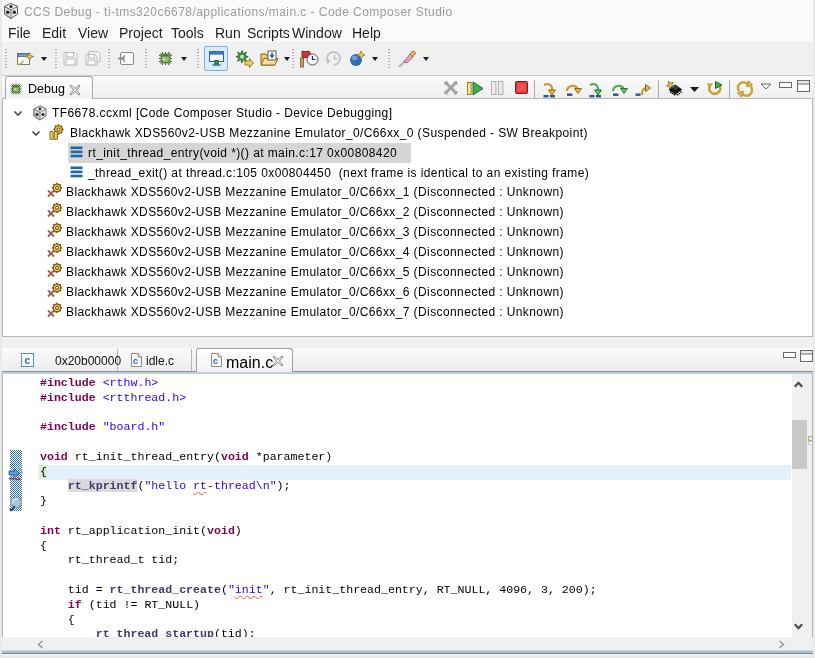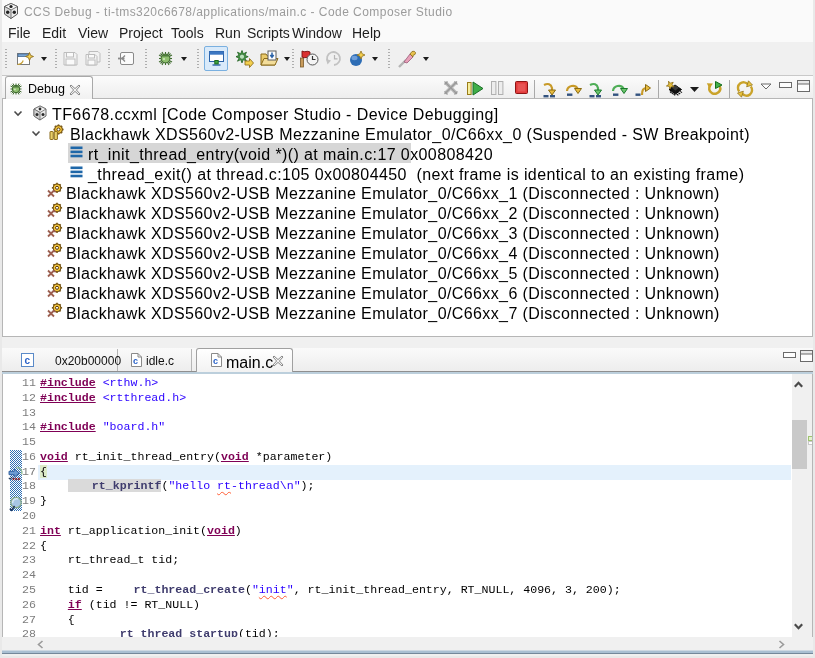--- a/index.html
+++ b/index.html
@@ -11,32 +11,32 @@
 .menu { position:absolute; top:25px; font-size:14px; color:#1e1e1e; }
 
 #toolbar { position:absolute; left:0; top:42px; width:815px; height:34px; background:#f0f0f0; border-bottom:1px solid #c9c9c9; }
 .grip { position:absolute; top:49px; width:2px; height:21px; background-image:repeating-linear-gradient(#aeaeae 0 1px, transparent 1px 3px); }
 .tbico { position:absolute; top:50px; }
 .dd { position:absolute; top:57px; width:0; height:0; border-left:3.5px solid transparent; border-right:3.5px solid transparent; border-top:4px solid #1c1c1c; }
 
 #dbgstrip { position:absolute; left:2px; top:76px; width:811px; height:23px; background:linear-gradient(#fbfbfb,#eeeeee); border-bottom:1px solid #b6b6b6; }
 #dbgtab { position:absolute; left:5px; top:76px; width:88px; height:23px; background:linear-gradient(#ffffff,#f1f1f1); border:1px solid #a9a9a9; border-bottom:none; border-radius:3px 3px 0 0; }
 #dbgcontent { position:absolute; left:2px; top:99px; width:811px; height:238px; background:#ffffff; border-left:1px solid #b6b6b6; border-right:1px solid #b6b6b6; border-bottom:1px solid #b6b6b6; }
-.trow { position:absolute; font-size:16px; color:#000000; white-space:nowrap; letter-spacing:0.4px;text-align:right; }
+.trow { position:absolute; font-size:12px; color:#000000; white-space:nowrap; letter-spacing:0.4px;text-align:right; }
 
 #edstrip { position:absolute; left:2px; top:348px; width:811px; height:24px; background:linear-gradient(#fafafa,#ededed); border-bottom:1px solid #8f8f8f; }
 #edcontent { position:absolute; left:2px; top:374px; width:811px; height:263px; background:#ffffff; border-left:1px solid #b6b6b6; border-right:1px solid #b6b6b6; overflow:hidden; }
 #gutter { position:absolute; left:0; top:0; width:35px; height:263px; background:#ffffff; }
 #linenos { position:absolute; left:0; top:2px; width:33px; text-align:right; font-family:"Liberation Mono", monospace; font-size:11.6px; line-height:14.78px; color:#7d7d7d; }
 #code { position:absolute; left:37px; top:2px; font-family:"Liberation Mono", monospace; font-size:11.6px; line-height:14.78px; color:#000000; white-space:pre; }
 #hl17 { position:absolute; left:34px; top:91px; width:754px; height:14.8px; background:#e4f1fc; }
-.k { color:#7f0055; font-weight:bold;text-decoration:underline; }
+.k { color:#7f0055; font-weight:bold; }
 .s { color:#2a00ff;text-align:center; }
 .f { color:#000000; font-weight:normal; }
-.c { color:#3f3c6d; font-weight:bold;padding-left:24px; }
+.c { color:#3f3c6d; font-weight:bold; }
 .sq { text-decoration:underline; text-decoration-style:wavy; text-decoration-color:#ff5c33; text-decoration-thickness:1px; text-underline-offset:2px; }
 .occ { background:#dadada; }
 .brace { background:#dcebc8; }
 #vsb { position:absolute; left:789px; top:0; width:15px; height:263px; background:#f0f0f0; }
 #vthumb { position:absolute; left:789px; top:46px; width:15px; height:49px; background:#c9c9c9; }
 #ovr { position:absolute; left:804px; top:0; width:7px; height:263px; background:#f0f0f0; }
 #hsb { position:absolute; left:2px; top:637px; width:811px; height:14px; background:#f0f0f0; }
 svg { display:block; }
 #ed-scroll-icons svg { z-index:6; }
 </style>
@@ -483,38 +483,20 @@
           <path d="M10.2 11.4 l2.4 1.5 l-2.4 1.5 Z"></path>
         </g>
     </svg>
 
     <svg class="abs" style="left:5px;top:122px" width="16" height="17" viewBox="0 0 16 17">
       <circle cx="8" cy="6.5" r="5.2" fill="#a8c6e4" stroke="#86a886" stroke-width="1.3"></circle>
       <path d="M10 3 A4 4 0 0 0 4.6 7.2" fill="none" stroke="#d8e8f4" stroke-width="1.5"></path>
       <path d="M1.8 12.6 l1.8 1.8 l3 -4.4" fill="none" stroke="#22365a" stroke-width="1.5"></path>
     </svg>
   </div>
-  <div id="linenos">11
-12
-13
-14
-15
-16
-17
-18
-19
-20
-21
-22
-23
-24
-25
-26
-27
-28</div>
   <div id="code"><span class="k">#include</span> <span class="s">&lt;rthw.h&gt;</span>
 <span class="k">#include</span> <span class="s">&lt;rtthread.h&gt;</span>
 
 <span class="k">#include</span> <span class="s">"board.h"</span>
 
 <span class="k">void</span> <span class="f">rt_init_thread_entry</span>(<span class="k">void</span> *parameter)
 <span class="brace">{</span>
     <span class="c occ">rt_kprintf</span>(<span class="s">"hello <span class="sq">rt</span>-thread\n"</span>);
 }
 

